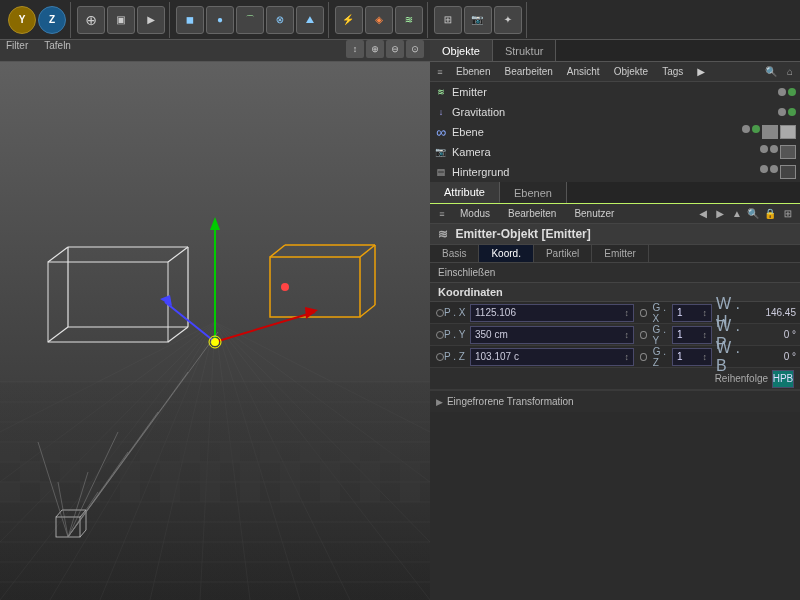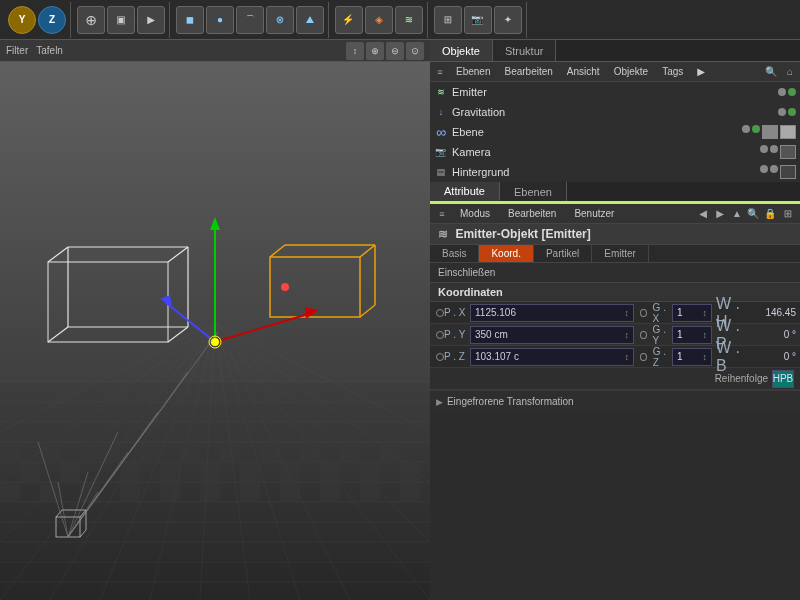--- a/index.html
+++ b/index.html
@@ -15,21 +15,21 @@
       width: 28px; height: 28px; background: #444; border: 1px solid #666; border-radius: 3px;
       display: flex; align-items: center; justify-content: center; cursor: pointer; font-size: 10px; color: #ccc;
     }
     .toolbar-btn-circle { background: #3a6a9a; border-color: #5a8aba; border-radius: 50%; color: #fff; font-weight: bold; }
 
     
     #main { display: flex; width: 800px; height: 560px; }
 
     
     #viewport { width: 430px; height: 560px; background: #2a2a2a; position: relative; overflow: hidden; }
-    #viewport-toolbar { height: 22px; background: #383838; display: flex; align-items: center; padding: 0 6px; gap: 8px; border-bottom: 1px solid #555; }
+    #viewport-toolbar { height: 22px; background: #383838; display: flex; align-items: flex-start; padding: 0 6px; gap: 16px; border-bottom: 1px solid #555; }
     #viewport-toolbar span { font-size: 10px; color: #bbb; cursor: pointer; }
     #viewport-canvas { width: 430px; height: 538px; position: relative; overflow: hidden; }
 
     
     #right-panel { width: 370px; height: 560px; background: #2c2c2c; display: flex; flex-direction: column; }
 
     
     #tab-bar-top { display: flex; background: #252525; border-bottom: 1px solid #555; height: 22px; }
     .top-tab { padding: 3px 12px; font-size: 11px; cursor: pointer; border-right: 1px solid #555; display: flex; align-items: center; }
     .top-tab.active { background: #3a3a3a; color: #fff; }
@@ -45,36 +45,36 @@
     .obj-item { height: 20px; display: flex; align-items: center; padding: 0 4px; gap: 4px; cursor: pointer; }
     .obj-icon { width: 14px; height: 14px; display: flex; align-items: center; justify-content: center; font-size: 9px; }
     .obj-name { flex: 1; font-size: 11px; }
     .obj-dots { display: flex; gap: 2px; margin-left: auto; }
     .dot { width: 8px; height: 8px; border-radius: 50%; }
     .dot-gray { background: #888; }
     .dot-green { background: #4a9a4a; }
     .obj-thumb { width: 16px; height: 16px; background: #666; border: 1px solid #888; }
 
     
-    #attr-tabs { display: flex; background: #252525; border-bottom: 3px solid #bef264; height: 22px; }
+    #attr-tabs { display: flex; background: #252525; border-bottom: 1px solid #bef264; height: 22px; }
     .attr-tab { padding: 3px 14px; font-size: 11px; cursor: pointer; border-right: 1px solid #555; display: flex; align-items: center; }
     .attr-tab.active { background: #3a3a3a; color: #fff; border-bottom: 2px solid #3a3a3a; }
     .attr-tab.inactive { color: #aaa; background: #2a2a2a; }
 
     
     #attr-panel { flex: 1; display: flex; flex-direction: column; overflow: hidden; }
     #attr-menubar { display: flex; align-items: center; background: #333; height: 20px; padding: 0 4px; gap: 2px; border-bottom: 1px solid #444; }
     .attr-menu-item { padding: 1px 8px; font-size: 10px; color: #ccc; cursor: pointer; }
 
     .section-title { background: #3a3a3a; padding: 3px 8px; font-size: 12px; color: #ddd; border-bottom: 1px solid #444; font-weight: bold; }
 
     
     #sub-tabs { display: flex; background: #2a2a2a; border-bottom: 1px solid #444; }
     .sub-tab { padding: 3px 12px; font-size: 10px; cursor: pointer; color: #aaa; border-right: 1px solid #444; }
-    .sub-tab.active { background: #c2410c; color: #fff; }
+    .sub-tab.active { background: #0f172a; color: #fff; }
 
     
     #einschliessen { padding: 4px 8px; background: #2e2e2e; border-bottom: 1px solid #444; font-size: 10px; color: #bbb; }
 
     
     #koordinaten { padding: 0; }
     .koord-header { padding: 3px 8px; font-size: 11px; font-weight: bold; color: #ddd; background: #333; border-bottom: 1px solid #444; }
     .koord-row { display: flex; align-items: center; height: 22px; border-bottom: 1px solid #3a3a3a; background: #2e2e2e; }
     .koord-row:nth-child(even) { background: #2a2a2a; }
     .koord-label { width: 38px; font-size: 10px; color: #9ab; padding-left: 6px; display: flex; align-items: center; gap: 0; }

